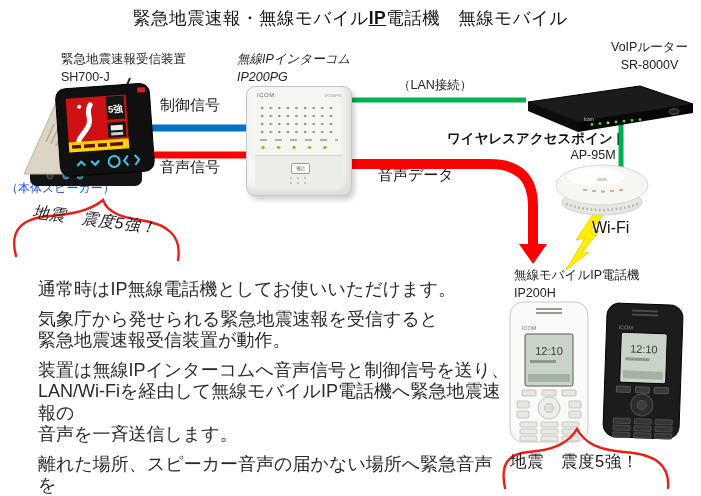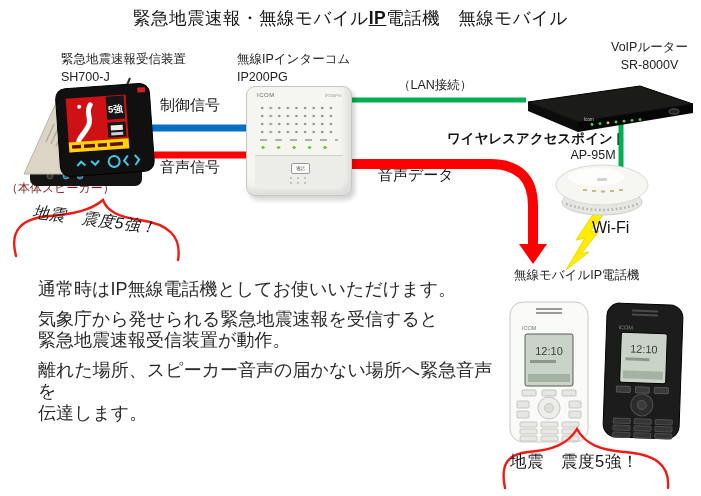--- a/index.html
+++ b/index.html
@@ -51,34 +51,35 @@
 <div id="canvas">
 
   <div class="abs title">
     <span>緊急地震速報・無線モバイル</span><b>IP</b><span>電話機　無線モバイル</span>
   </div>
 
   <div class="abs devlabel" style="left:28px;top:50px;margin-left:33px;">
     <span>緊急地震速報受信装置</span>
     <span>SH700-J</span>
   </div>
-  <div class="abs devlabel" style="left:237px;top:50px;">
+  <div class="abs devlabel" style="left:237px;top:50px;font-style:italic;">
     <span>無線IPインターコム</span>
     <span>IP200PG</span>
   </div>
   <div class="abs devlabel" style="right:13px;top:38px;text-align:center;">
     <span>VoIPルーター</span>
     <span>SR-8000V</span>
   </div>
   <div class="abs" style="left:447px;top:130px;font-size:13.5px;font-weight:bold;color:#111;">ワイヤレスアクセスポイント</div>
   <div class="abs small" style="left:558px;top:148px;width:70px;text-align:center;">AP-95M</div>
   <div class="abs devlabel" style="left:514px;top:266px;">
     <span>無線モバイルIP電話機</span>
-  </div>
-  <div class="abs" style="left:6px;top:180px;font-size:12px;color:#7f1d1d;">（本体スピーカー）</div>
+    <span>IP200H</span>
+  </div>
+  <div class="abs" style="left:6px;top:180px;font-size:12px;color:#1d4ed8;">（本体スピーカー）</div>
 
   <div class="abs siglabel" style="left:160px;top:96px;">制御信号</div>
   <div class="abs siglabel" style="left:160px;top:158px;">音声信号</div>
   <div class="abs small" style="left:398px;top:77px;">（LAN接続）</div>
   <div class="abs siglabel" style="left:378px;top:166px;">音声データ</div>
   <div class="abs" style="left:572px;top:219px;font-size:16px;color:#111;z-index:6;margin-left:20px;">Wi-Fi</div>
 
   <svg class="abs" style="left:0;top:0;z-index:2;" width="701" height="496" viewBox="0 0 701 496">
 
     <line x1="348" y1="100" x2="526" y2="100" stroke="#00b050" stroke-width="5"></line>
@@ -254,17 +255,20 @@
     <svg width="200" height="70" viewBox="0 0 200 70">
       <path d="M7,64 C2,40 10,30 30,28 C55,26 70,20 79,5 C87,20 102,26 126,28 C156,30 172,40 170,64" fill="none" stroke="#ee1c17" stroke-width="2.4" stroke-linecap="round"></path>
     </svg>
     <div class="abs callout-text2">地震　震度5強！</div>
   </div>
 
   <div class="abs bodytext">
     <p class="para">通常時はIP無線電話機としてお使いいただけます。</p>
     <p class="para">気象庁から発せられる緊急地震速報を受信すると
 緊急地震速報受信装置が動作。</p>
+    <p class="para">装置は無線IPインターコムへ音声信号と制御信号を送り、
+LAN/Wi-Fiを経由して無線モバイルIP電話機へ緊急地震速報の
+音声を一斉送信します。</p>
     <p class="para">離れた場所、スピーカー音声の届かない場所へ緊急音声を
 伝達します。</p>
   </div>
 
 </div>
 
 </body></html>

